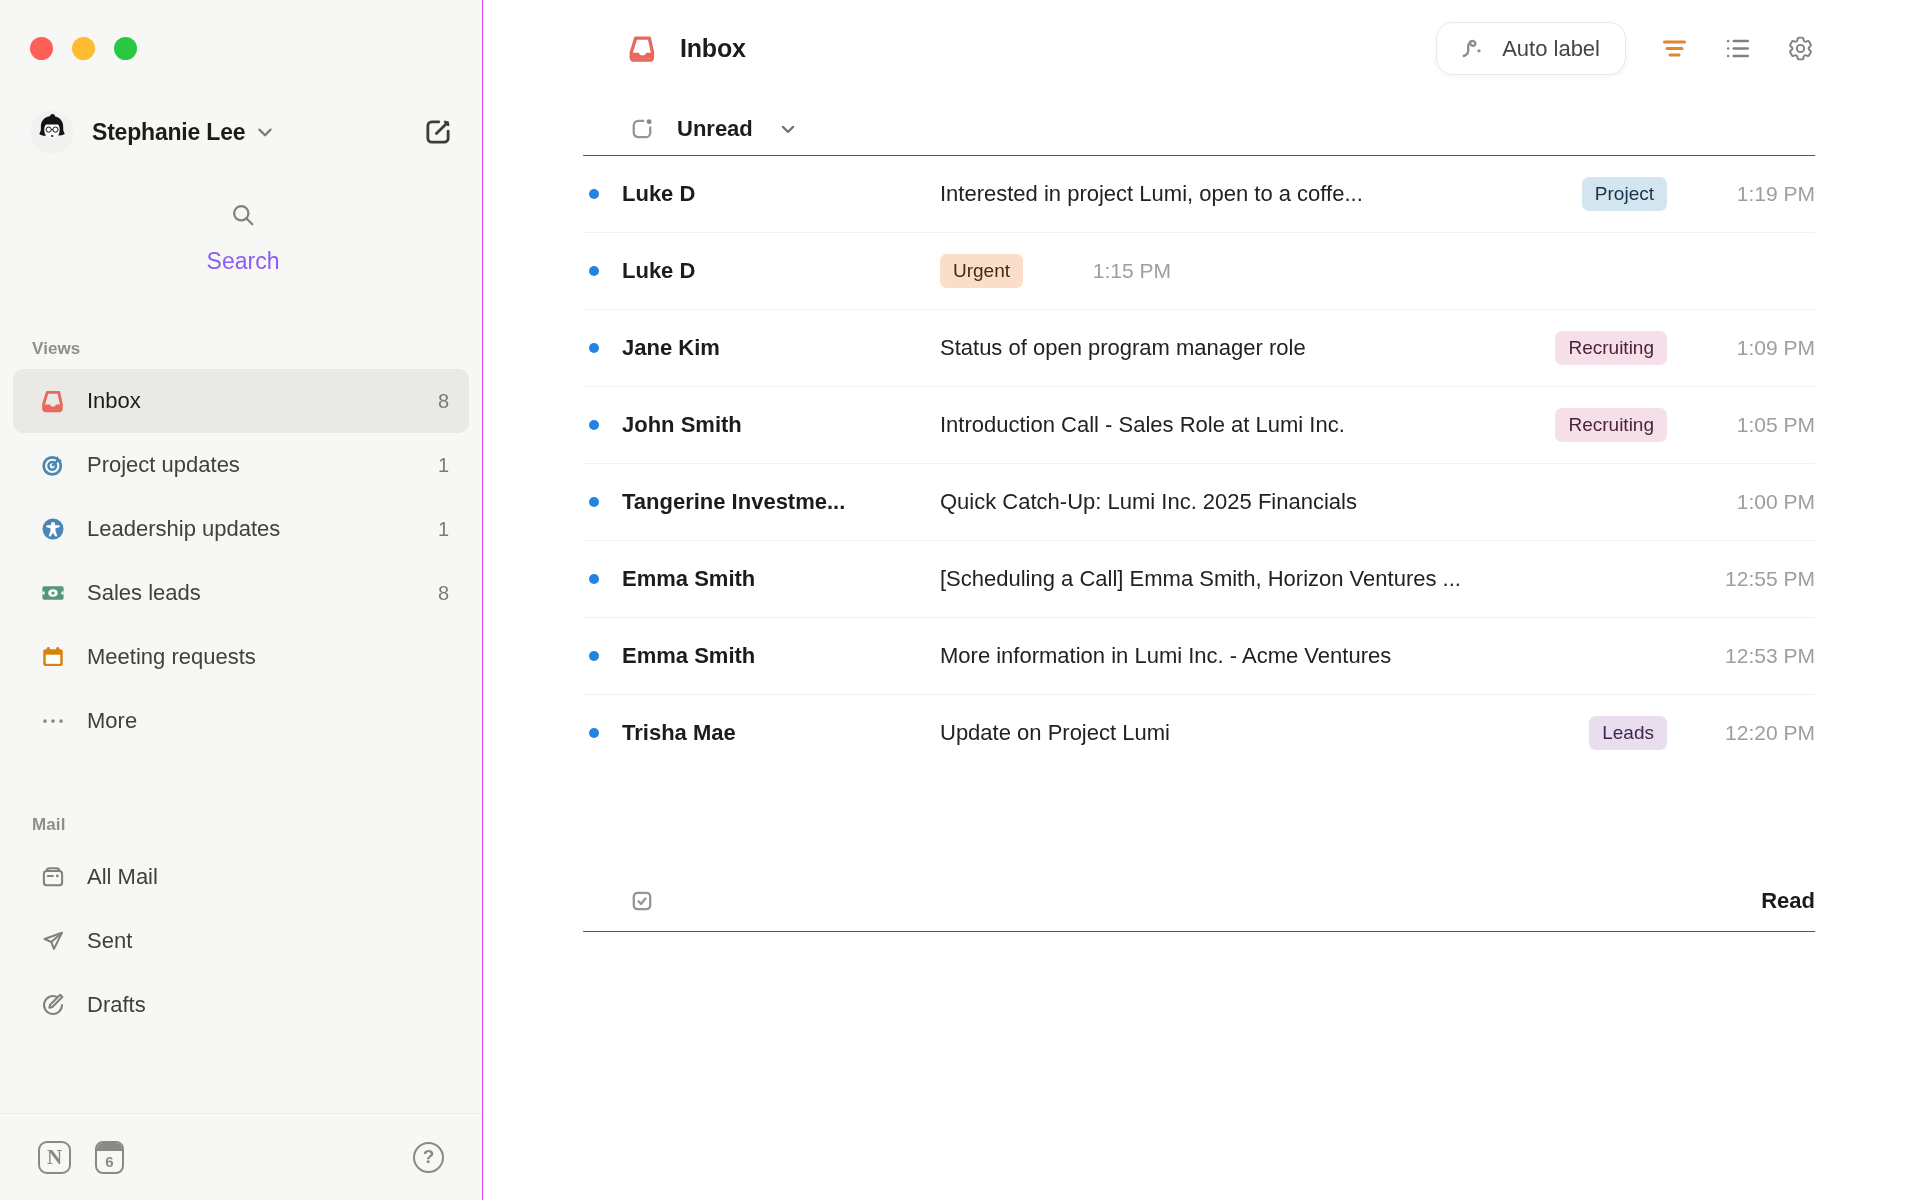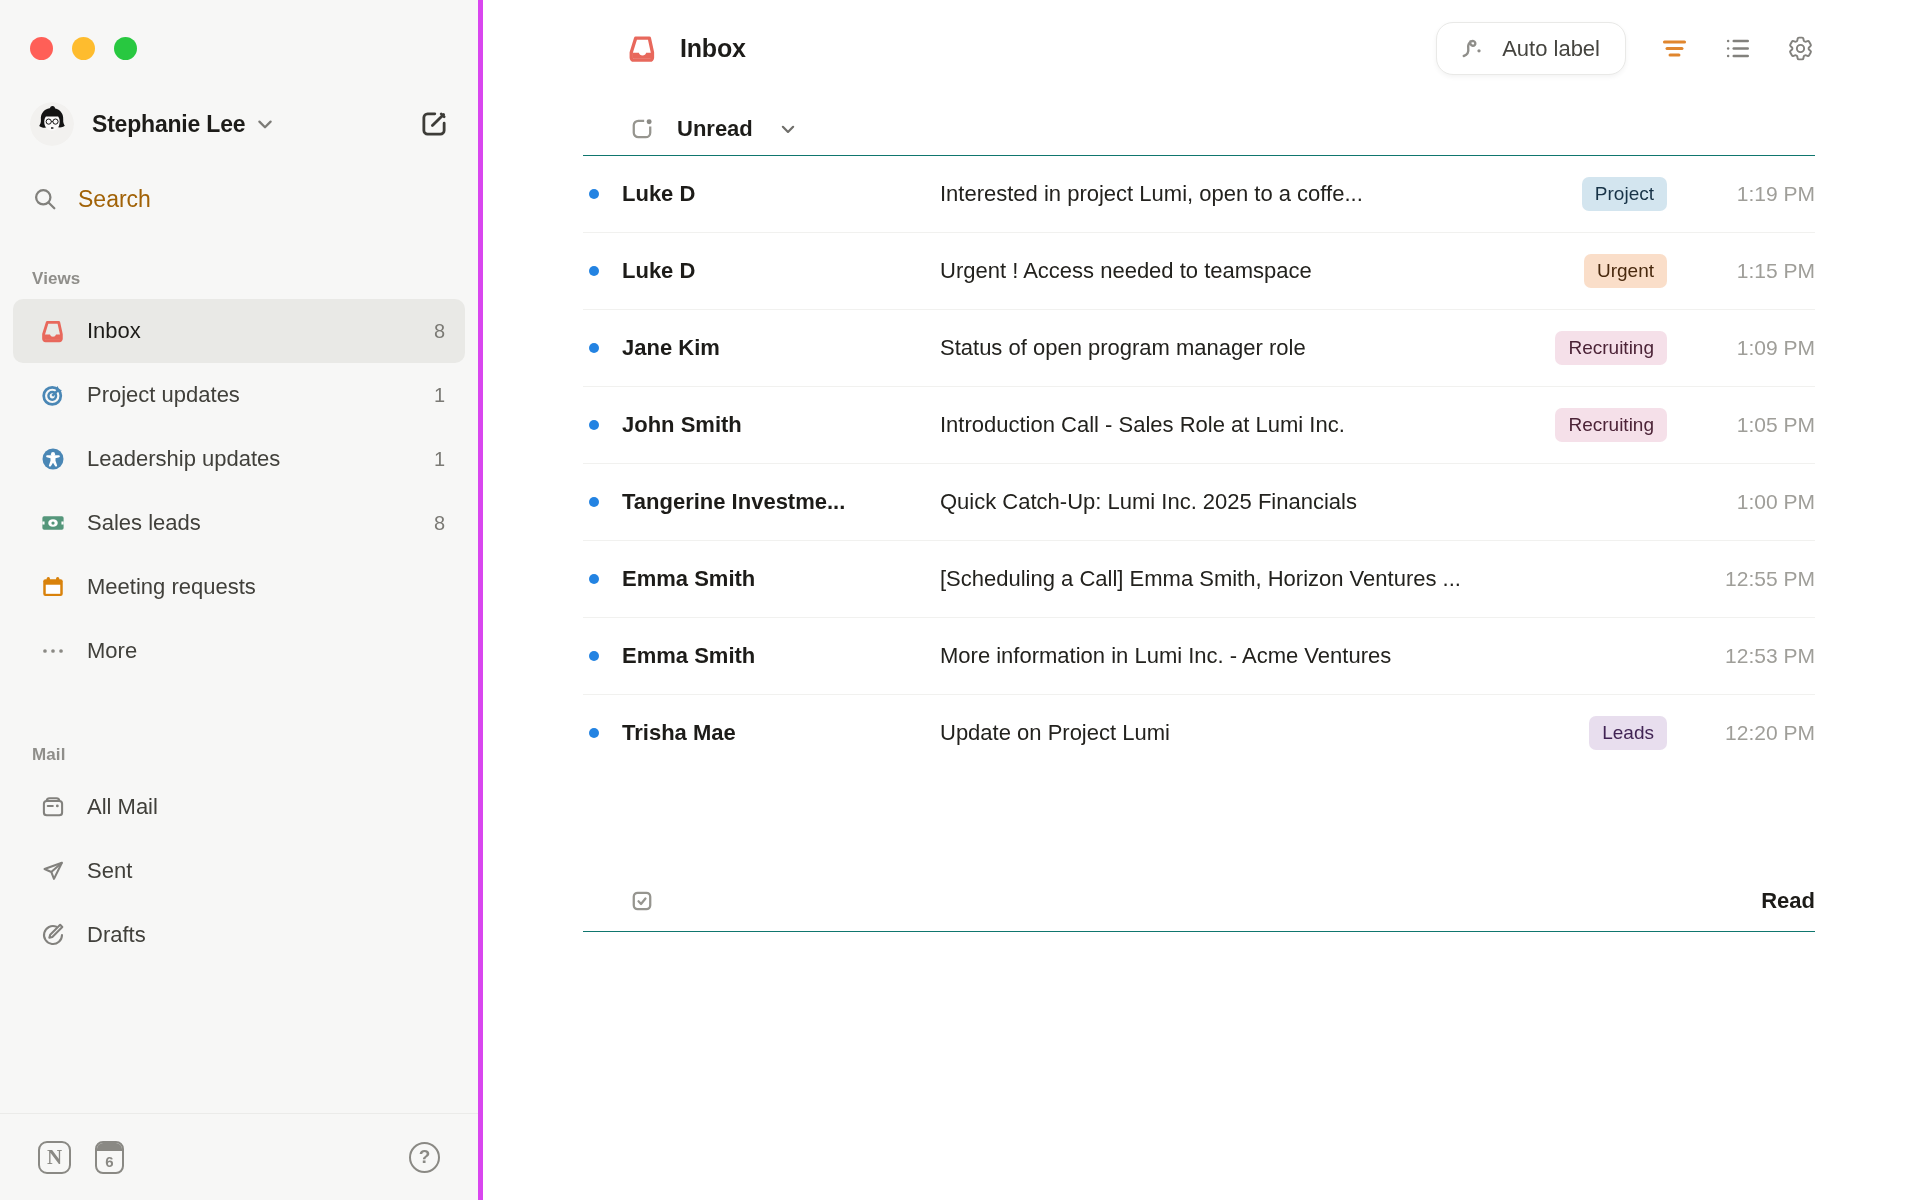--- a/index.html
+++ b/index.html
@@ -6,38 +6,38 @@
   body{
     width:1920px;height:1200px;overflow:hidden;
     font-family:"Liberation Sans",sans-serif;
     background:#ffffff;color:#1d1c19;
   }
   .app{display:flex;width:1920px;height:1200px;}
 
   
   .sidebar{
     width:483px;min-width:483px;box-sizing:border-box;
-    background:#f7f7f6;border-right:5px solid #d946ef;
-    display:flex;flex-direction:column;
+    background:#f7f7f6;border-right:1px solid #d946ef;
+    display:flex;flex-direction:column;gap:8px;
   }
   .traffic{display:flex;gap:19px;padding:37px 0 0 30px;}
   .light{width:23px;height:23px;border-radius:50%;}
   .light.red{background:#ff5f57}
   .light.yellow{background:#febc2e}
   .light.green{background:#28c840}
 
   .user-row{display:flex;align-items:center;margin:42px 28px 0 30px;}
   .avatar{width:44px;height:44px;border-radius:50%;overflow:hidden;flex:none;}
   .avatar svg{width:100%;height:100%;display:block;}
   .user-name{font-size:23px;font-weight:bold;margin-left:18px;letter-spacing:-0.2px;}
   .user-chevron{width:24px;height:24px;margin-left:8px;display:flex;}
   .compose-btn{margin-left:auto;width:32px;height:32px;display:flex;cursor:pointer;}
   .compose-btn svg,.user-chevron svg{width:100%;height:100%;}
 
-  .search-row{display:flex;align-items:flex-start;gap:20px;margin:40px 28px 0 32px;color:#a16207;font-size:23px;cursor:pointer;}
+  .search-row{display:flex;align-items:center;gap:20px;margin:40px 28px 0 32px;color:#8b5cf6;font-size:23px;cursor:pointer;flex-direction:column;}
   .search-row .icon24{width:26px;height:26px;display:flex;}
   .icon24 svg{width:100%;height:100%;}
 
   .section-label{margin:56px 0 10px 32px;font-size:17px;font-weight:bold;color:#8f8e8a;letter-spacing:0.1px;}
   .section:nth-of-type(2) .section-label{margin-top:62px;}
   .nav{padding:0 13px;}
   .nav-item{
     display:flex;align-items:center;height:64px;
     padding:0 20px 0 27px;border-radius:10px;
     font-size:22px;font-weight:500;color:#41403b;cursor:pointer;
@@ -359,21 +359,20 @@
     <span class="dot" style="background: rgb(35, 131, 226);"></span>
     <span class="sender">Luke D</span>
     <span class="subject">Interested in project Lumi, open to a coffe...</span>
     <span class="badge" style="background: rgb(211, 229, 239); color: rgb(24, 51, 71);">Project</span>
     <span class="time">1:19 PM</span>
   </div>
 
   <div class="email-row">
     <span class="dot" style="background: rgb(35, 131, 226);"></span>
     <span class="sender">Luke D</span>
-    <span class="subject">Urgent ! Access needed to teamspace</span>
     <span class="badge" style="background: rgb(250, 222, 201); color: rgb(73, 41, 14);">Urgent</span>
     <span class="time">1:15 PM</span>
   </div>
 
   <div class="email-row">
     <span class="dot" style="background: rgb(35, 131, 226);"></span>
     <span class="sender">Jane Kim</span>
     <span class="subject">Status of open program manager role</span>
     <span class="badge" style="background: rgb(245, 224, 233); color: rgb(76, 35, 55);">Recruiting</span>
     <span class="time">1:09 PM</span>

